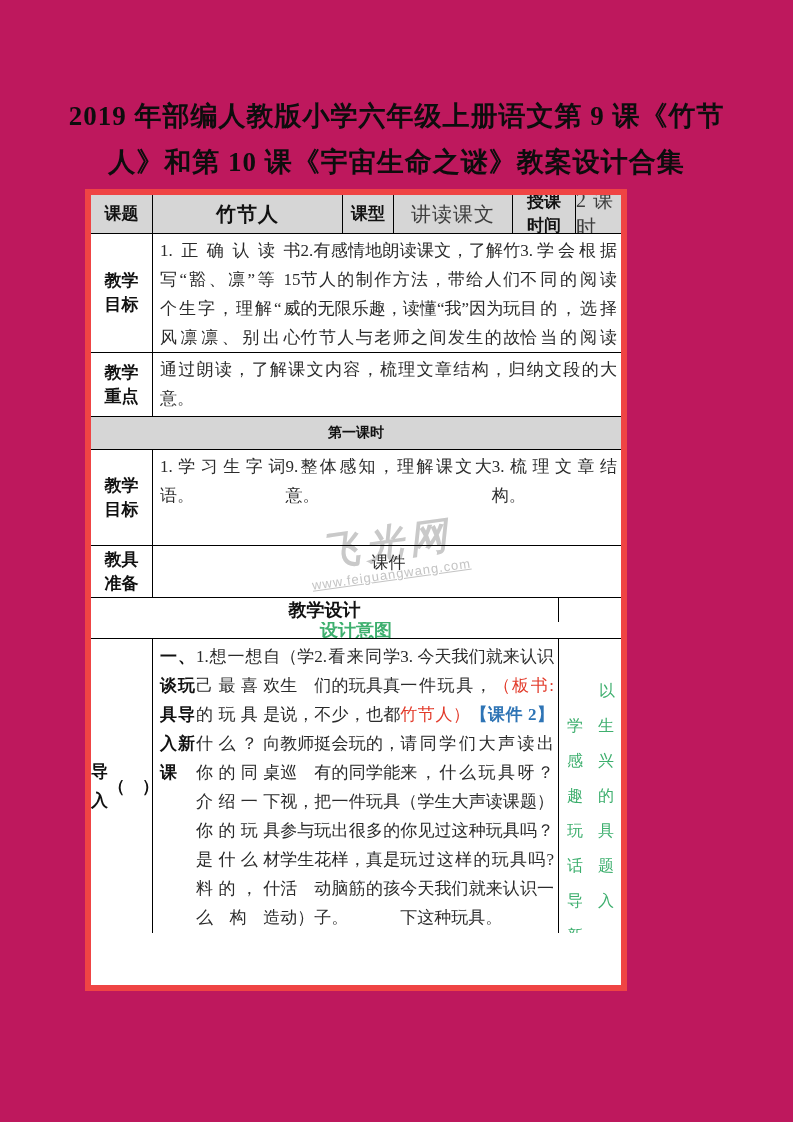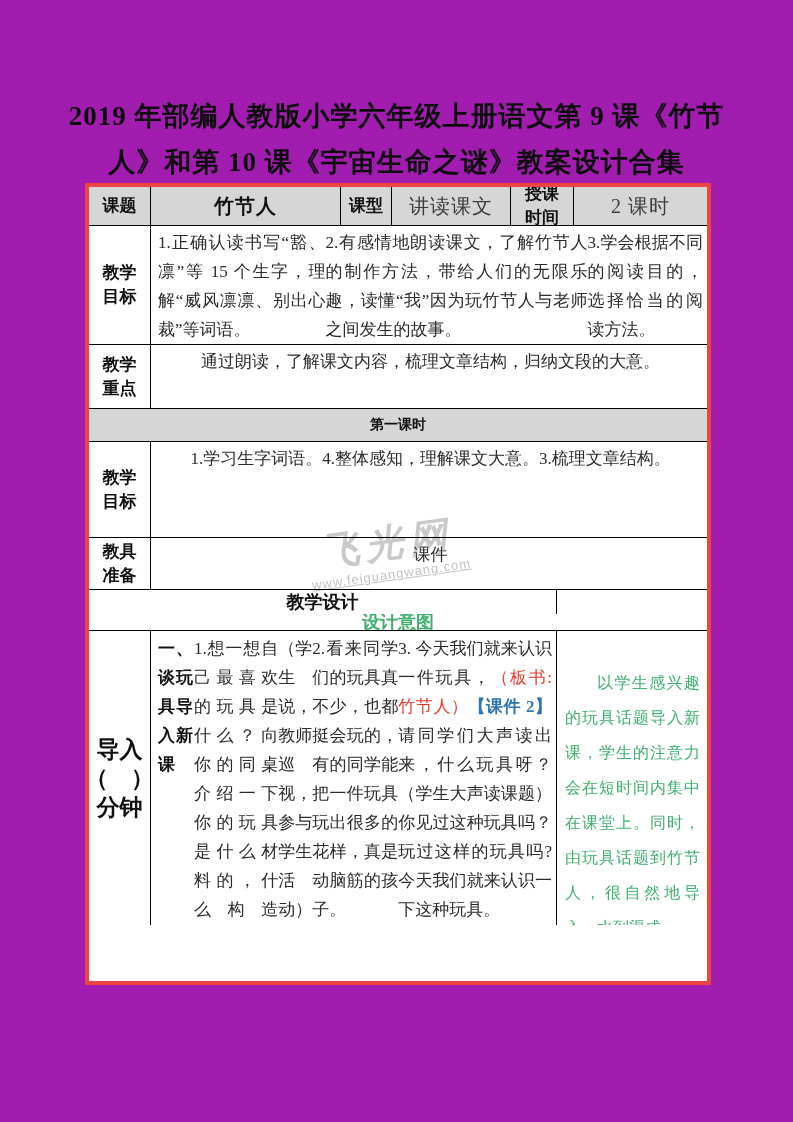--- a/index.html
+++ b/index.html
@@ -1,42 +1,42 @@
 <!DOCTYPE html>
 <html><head>
 <meta charset="utf-8">
 <style>
   * { margin: 0; padding: 0; box-sizing: border-box; }
   html, body { background: #888; }
   .page {
     position: relative;
     width: 793px; height: 1122px;
     margin: 0 auto;
-    background: #a21caf;
+    background: #be185d;
     font-family: "Liberation Serif", "DejaVu Serif", serif;
     color: #222;
     overflow: hidden;
   }
   
   .doc-title {
     position: absolute;
     left: 0; top: 93px; width: 100%;
     text-align: center;
     font-weight: bold;
     font-size: 27px;
     line-height: 46px;
     color: #0d0d0d;
     letter-spacing: 1px;
   }
   
   .doc-table {
     position: absolute;
-    left: 85px; top: 183px;
-    width: 626px; height: 802px;
-    border: 4px solid #ef4444;
+    left: 85px; top: 189px;
+    width: 542px; height: 802px;
+    border: 6px solid #ef4444;
     background: #fff;
   }
   .trow { display: flex; width: 100%; border-bottom: 1px solid #000; }
   .trow:last-child { border-bottom: none; }
   .cell { border-right: 1px solid #000; overflow: hidden; }
   .cell:last-child { border-right: none; }
   .lab {
     display: flex; align-items: center; justify-content: center;
     text-align: center;
     font-weight: bold; font-size: 17px; line-height: 24px;
@@ -81,22 +81,22 @@
   .session-bar {
     display: flex; align-items: center; justify-content: center;
     width: 100%; font-weight: bold; font-size: 14px; color: #111;
   }
   .dhead-cell {
     display: flex; align-items: center; justify-content: center;
     font-weight: bold; font-size: 18px; color: #111;
   }
   .dhead-cell.green-text { color: #3eaf6e; }
   .intro-label {
-    display: flex; flex-direction: column; align-items: center; justify-content: center;
-    font-weight: bold; font-size: 23px; line-height: 29px; color: #111;
+    display: flex; flex-direction: row; align-items: center; 
+    font-weight: bold; font-size: 17px; line-height: 29px; color: #111;
   }
   .body-content { justify-content: center; padding-top: 3px; }
   .body-content .heading { font-weight: bold; color: #111; letter-spacing: 1px; }
   .red-text  { color: #e23a2a; }
   .blue-text { color: #2e74b5; font-weight: bold; }
   .intent-cell {
     font-size: 16px; line-height: 35px; color: #3eaf6e;
     padding: 34px 7px 0 8px;
     text-align: justify;
   }
@@ -165,21 +165,21 @@
 
 
     <div class="trow r-sess gray">
       <div class="cell session-bar w-rest">第一课时</div>
     </div>
 
     <div class="trow r-goals2">
       <div class="cell lab w-lab">教学目标</div>
       <div class="cell content w-rest">
         <p>1.学习生字词语。</p>
-        <p>4.整体感知，理解课文大意。</p>
+        <p>9.整体感知，理解课文大意。</p>
         <p>3.梳理文章结构。</p>
       </div>
     </div>
 
     <div class="trow r-aids">
       <div class="cell lab w-lab">教具准备</div>
       <div class="cell content w-rest">
         <p>课件</p>
       </div>
     </div>

